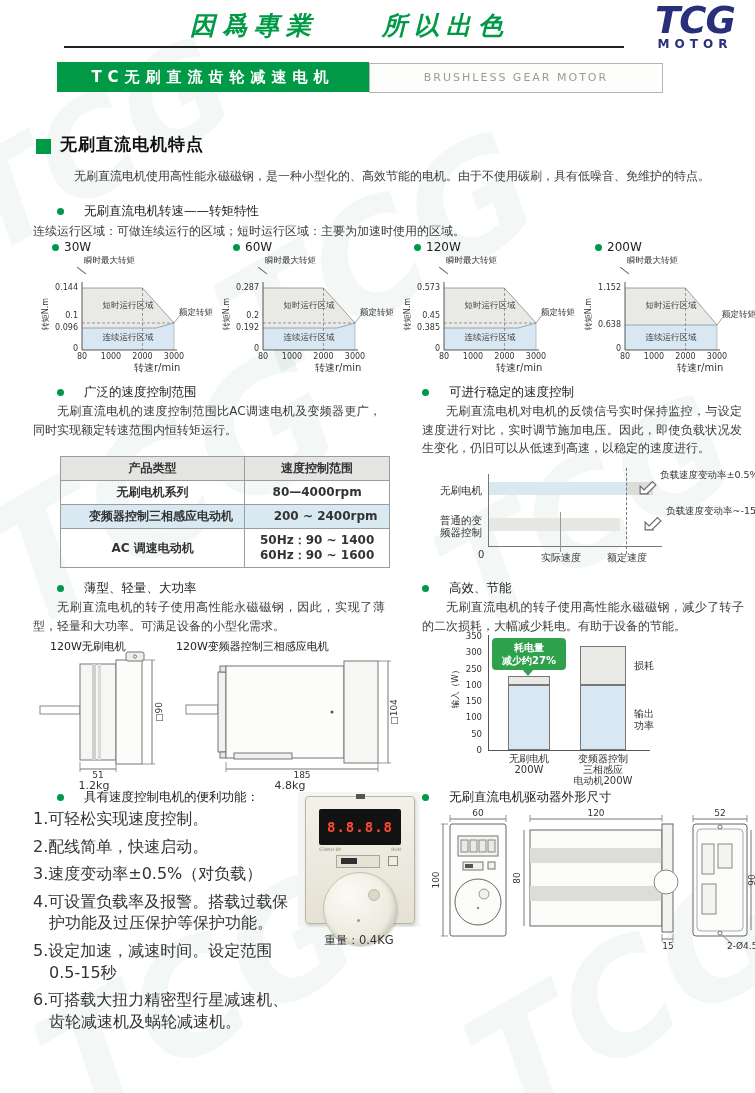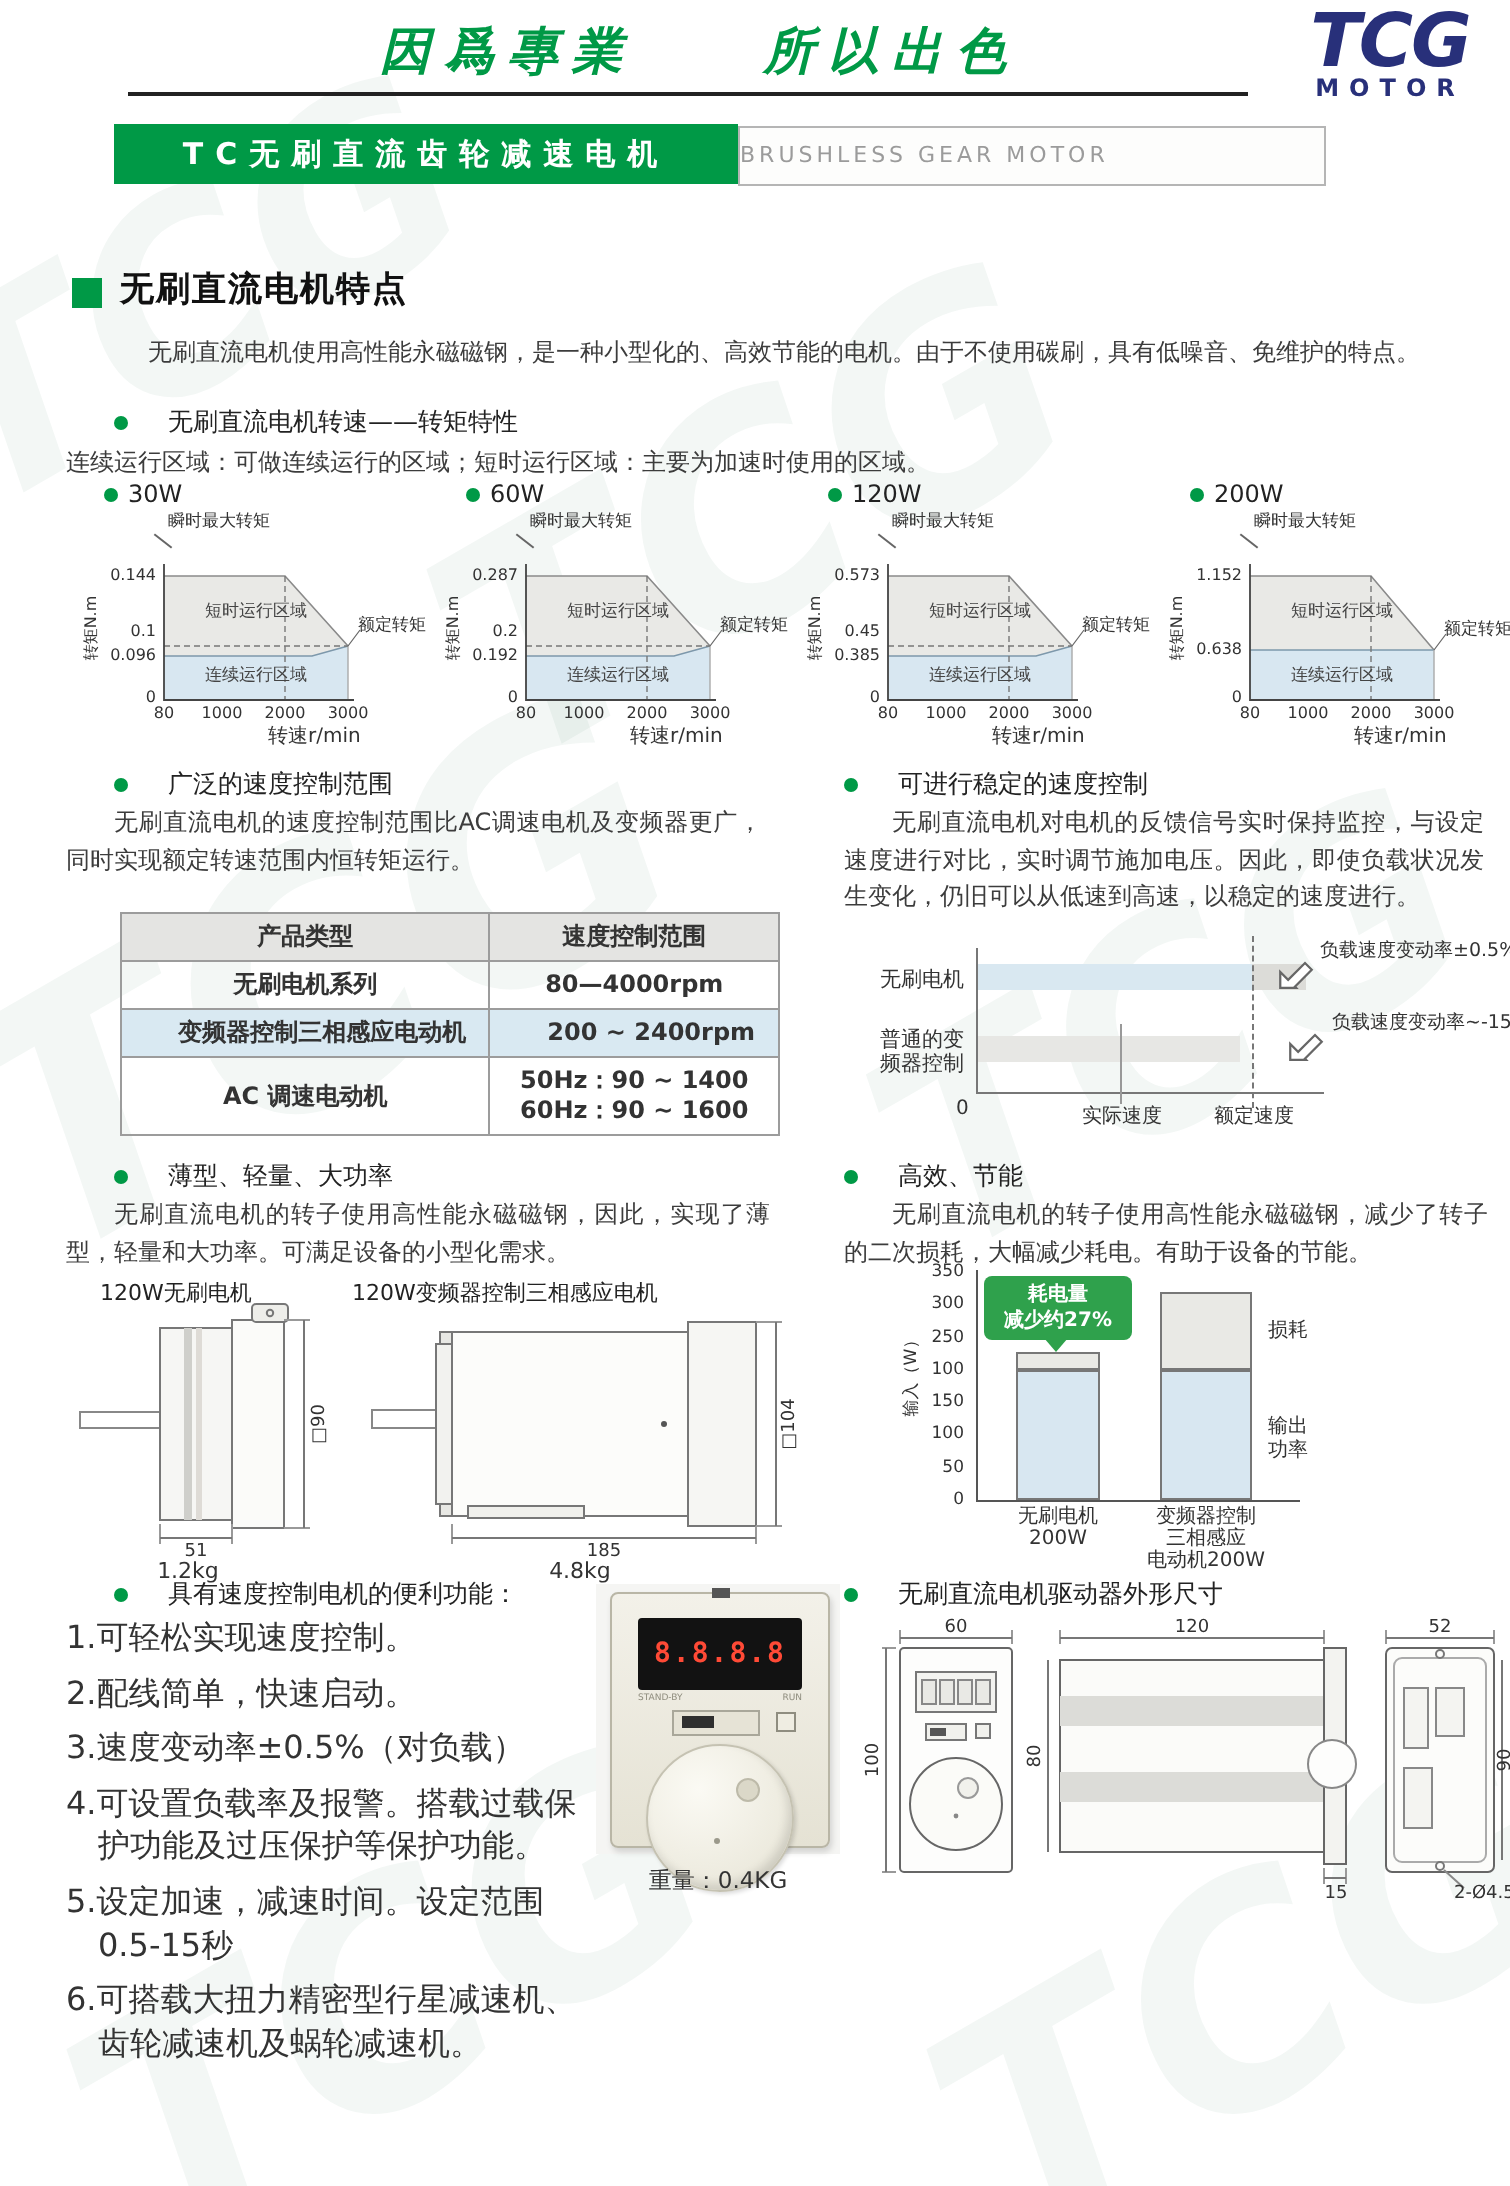--- a/index.html
+++ b/index.html
@@ -11,21 +11,21 @@
   
   .slogan{position:absolute;left:0;top:9px;width:700px;text-align:center;font-size:25px;
           font-weight:bold;font-style:italic;color:#009946;letter-spacing:7px;}
   .hline{position:absolute;left:64px;top:46px;width:560px;height:2px;background:#222;}
   .logo{position:absolute;right:10px;top:2px;width:100px;text-align:center;}
   .logo-t{font-size:37px;font-weight:900;font-style:italic;color:#28307a;line-height:1;letter-spacing:-1px;}
   .logo-m{font-size:12px;font-weight:bold;color:#28307a;letter-spacing:5px;margin-top:-2px;}
   .banner-cn{position:absolute;left:57px;top:62px;width:312px;height:30px;background:#009946;color:#fff;
              font-size:15px;font-weight:bold;letter-spacing:6px;text-align:center;line-height:30px;}
   .banner-en{position:absolute;left:369px;top:63px;width:292px;height:28px;border:1px solid #b5b5b5;
-             background:#fdfdfc;color:#9b9b9b;font-size:11px;letter-spacing:2px;line-height:28px;}
+             background:#fdfdfc;color:#9b9b9b;font-size:11px;letter-spacing:2px;text-align:center;line-height:28px;}
   
   .sec-square{position:absolute;left:36px;top:139px;width:15px;height:15px;background:#009946;}
   .sec-title{position:absolute;left:60px;top:133px;font-size:17px;font-weight:bold;color:#111;letter-spacing:1px;}
   .para{position:absolute;font-size:12px;color:#3c3c3c;line-height:1.55;text-align:justify;}
   .btitle{position:absolute;font-size:12.5px;color:#222;display:flex;align-items:center;gap:20px;white-space:nowrap;}
   .gdot{width:8px;height:8px;border-radius:50%;background:#009946;display:inline-block;flex:none;}
   .gdot.sm{width:7px;height:7px;}
   
   .tcharts-row{position:absolute;left:30px;top:240px;width:725px;display:flex;}
   .tchart{position:relative;width:181px;height:134px;flex:none;}

